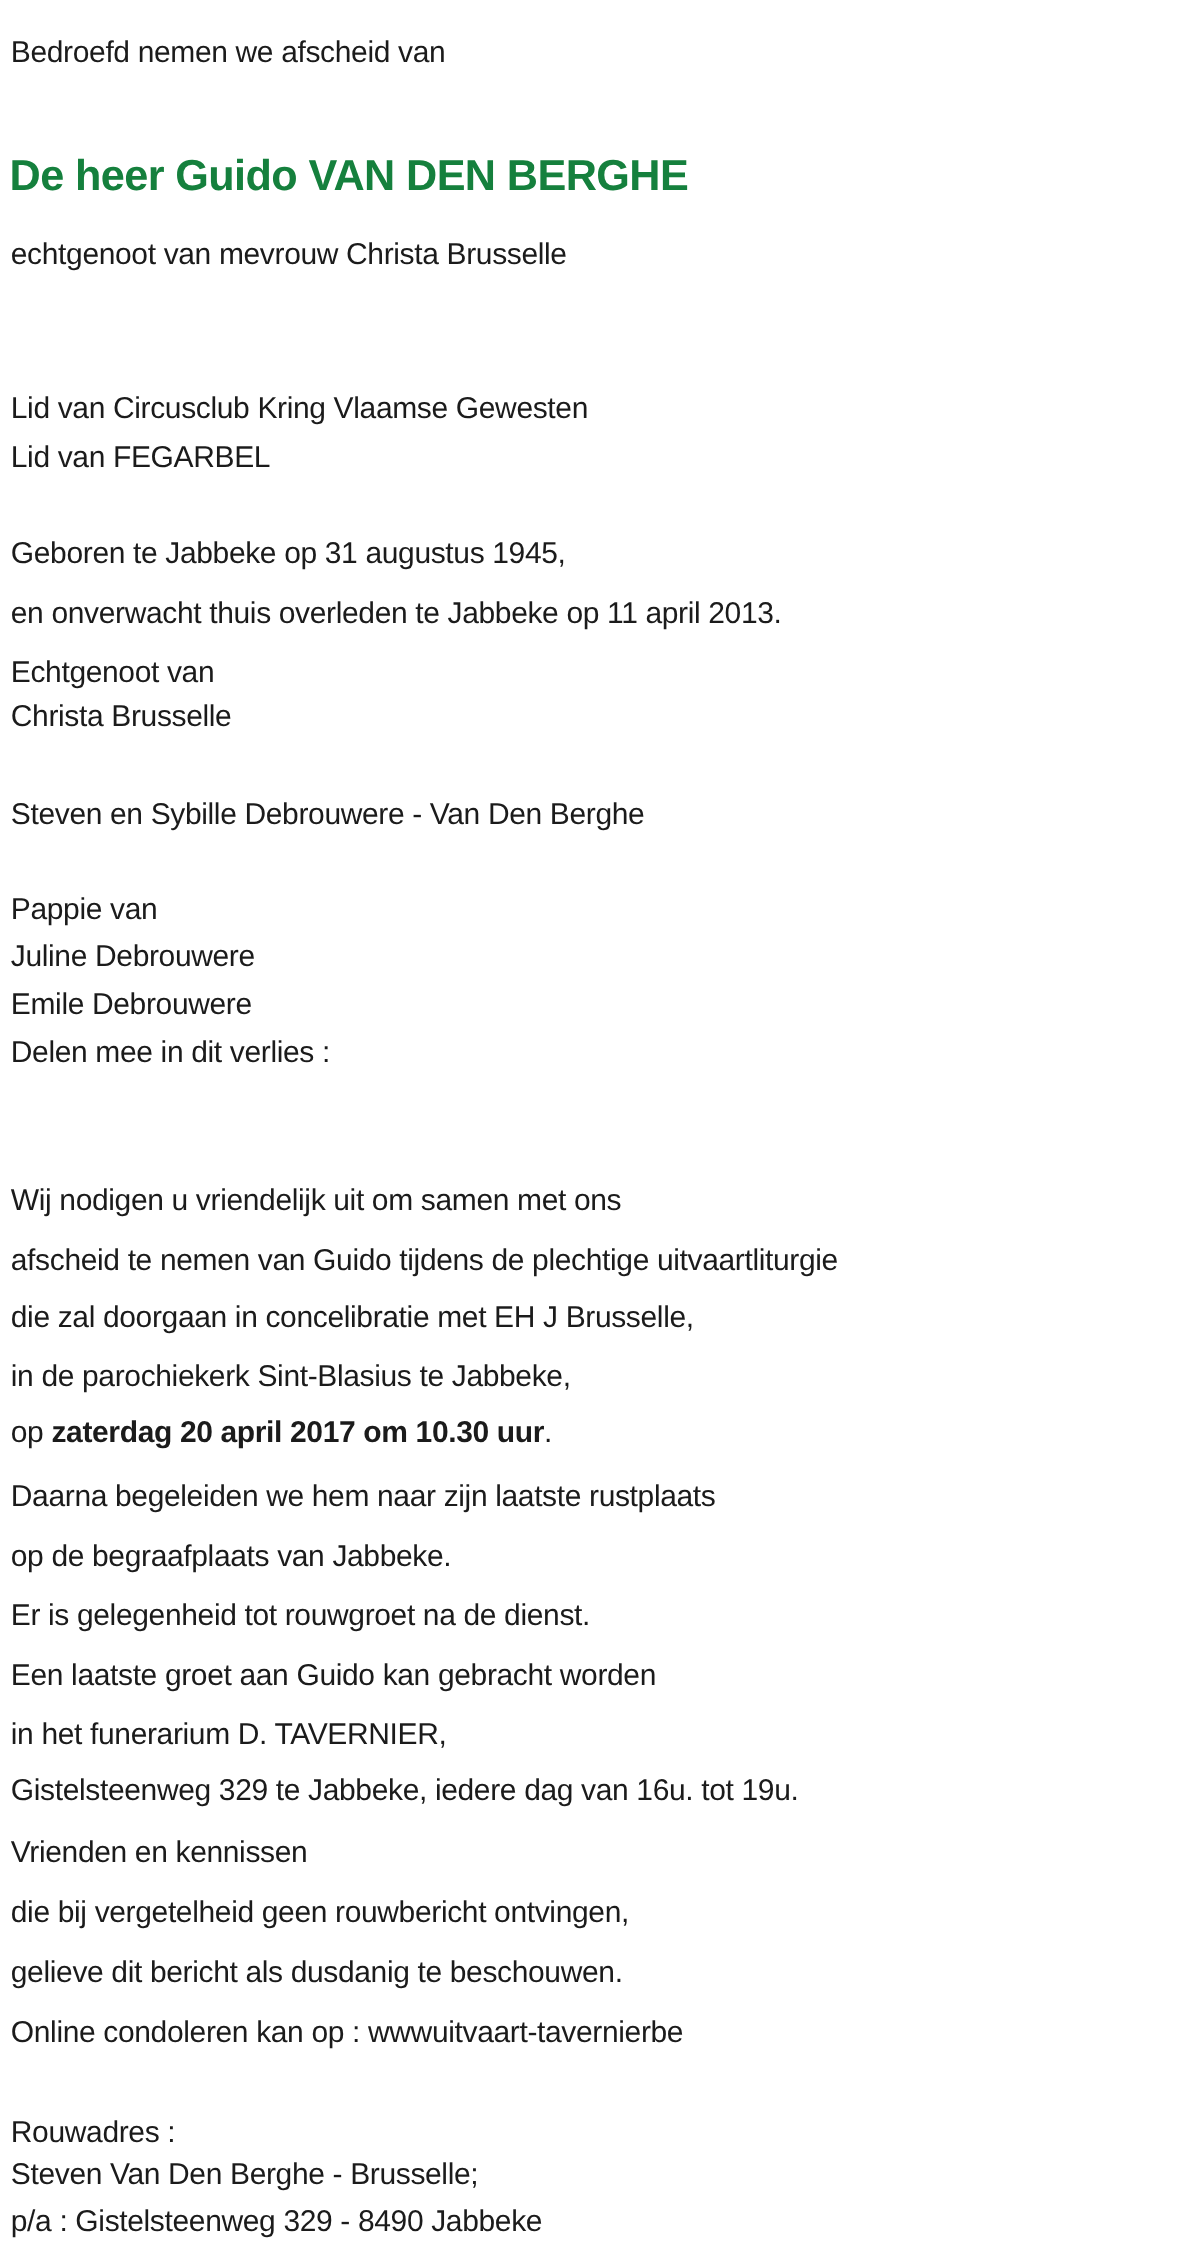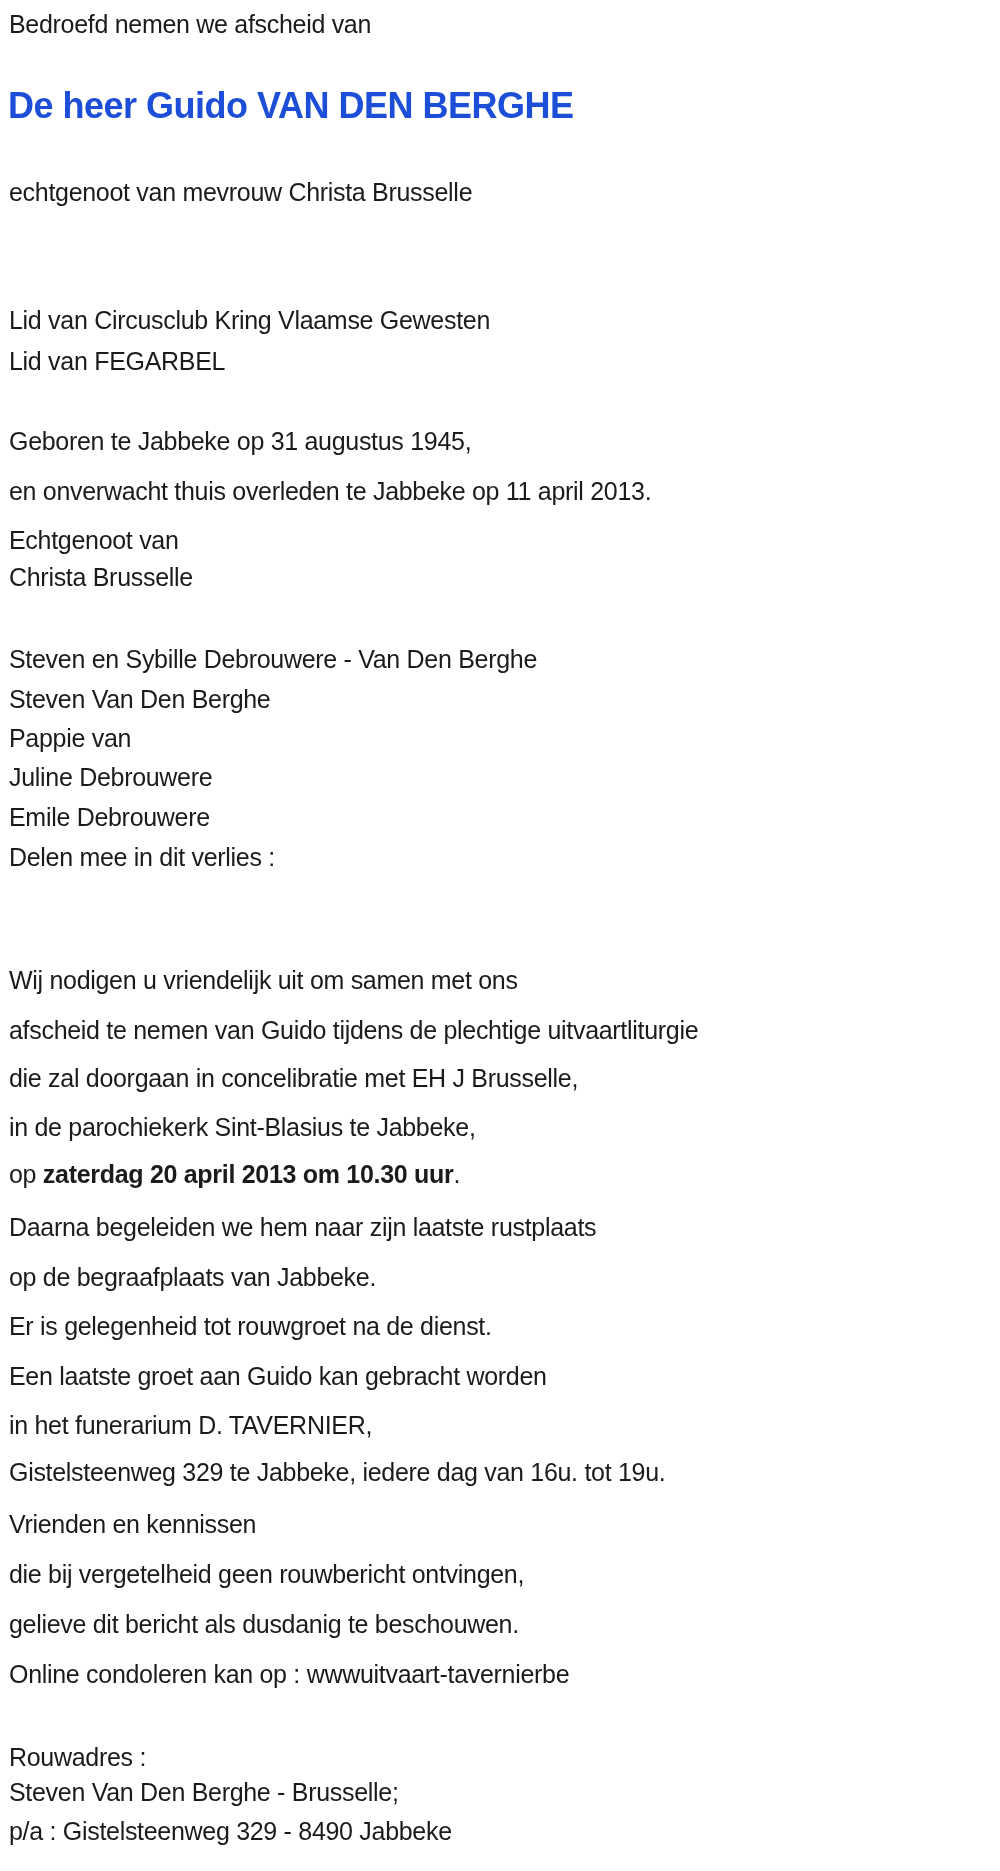--- a/index.html
+++ b/index.html
@@ -17,30 +17,32 @@
     overflow: hidden;
   }
   .line {
     position: absolute;
     left: 9px;
     font-size: 25px;
     line-height: 1.15;
     letter-spacing: -0.3px;
     white-space: nowrap;
     color: #1b1b1b;
+    margin-top: 20px;
   }
   .title {
     position: absolute;
     left: 8px;
     font-size: 36px;
     font-weight: bold;
     line-height: 1.15;
     letter-spacing: -0.5px;
     white-space: nowrap;
-    color: #1d4ed8;
+    color: #15803d;
+    margin-top: 40px;
   }
   .bold { font-weight: bold; }
 </style>
 </head>
 <body>
 
 <div class="page">
 
   <div class="line" style="top:10px">Bedroefd nemen we afscheid van</div>
 
@@ -50,32 +52,31 @@
 
   <div class="line" style="top:306px">Lid van Circusclub Kring Vlaamse Gewesten</div>
   <div class="line" style="top:347px">Lid van FEGARBEL</div>
 
   <div class="line" style="top:427px">Geboren te Jabbeke op 31 augustus 1945,</div>
   <div class="line" style="top:477px">en onverwacht thuis overleden te Jabbeke op 11 april 2013.</div>
 
   <div class="line" style="top:526px">Echtgenoot van</div>
   <div class="line" style="top:563px">Christa Brusselle</div>
   <div class="line" style="top:645px">Steven en Sybille Debrouwere - Van Den Berghe</div>
-  <div class="line" style="top:685px">Steven Van Den Berghe</div>
   <div class="line" style="top:724px">Pappie van</div>
   <div class="line" style="top:763px">Juline Debrouwere</div>
   <div class="line" style="top:803px">Emile Debrouwere</div>
   <div class="line" style="top:843px">Delen mee in dit verlies :</div>
 
   <div class="line" style="top:966px">Wij nodigen u vriendelijk uit om samen met ons</div>
   <div class="line" style="top:1016px">afscheid te nemen van Guido tijdens de plechtige uitvaartliturgie</div>
   <div class="line" style="top:1064px">die zal doorgaan in concelibratie met EH J Brusselle,</div>
   <div class="line" style="top:1113px">in de parochiekerk Sint-Blasius te Jabbeke,</div>
 
-  <div class="line" style="top:1160px"><span>op </span><span class="bold">zaterdag 20 april 2013 om 10.30 uur</span><span>.</span></div>
+  <div class="line" style="top:1160px"><span>op </span><span class="bold">zaterdag 20 april 2017 om 10.30 uur</span><span>.</span></div>
 
   <div class="line" style="top:1213px">Daarna begeleiden we hem naar zijn laatste rustplaats</div>
   <div class="line" style="top:1263px">op de begraafplaats van Jabbeke.</div>
   <div class="line" style="top:1312px">Er is gelegenheid tot rouwgroet na de dienst.</div>
   <div class="line" style="top:1362px">Een laatste groet aan Guido kan gebracht worden</div>
   <div class="line" style="top:1411px">in het funerarium D. TAVERNIER,</div>
   <div class="line" style="top:1458px">Gistelsteenweg 329 te Jabbeke, iedere dag van 16u. tot 19u.</div>
   <div class="line" style="top:1510px">Vrienden en kennissen</div>
   <div class="line" style="top:1610px">gelieve dit bericht als dusdanig te beschouwen.</div>
   <div class="line" style="top:1560px">die bij vergetelheid geen rouwbericht ontvingen,</div>

